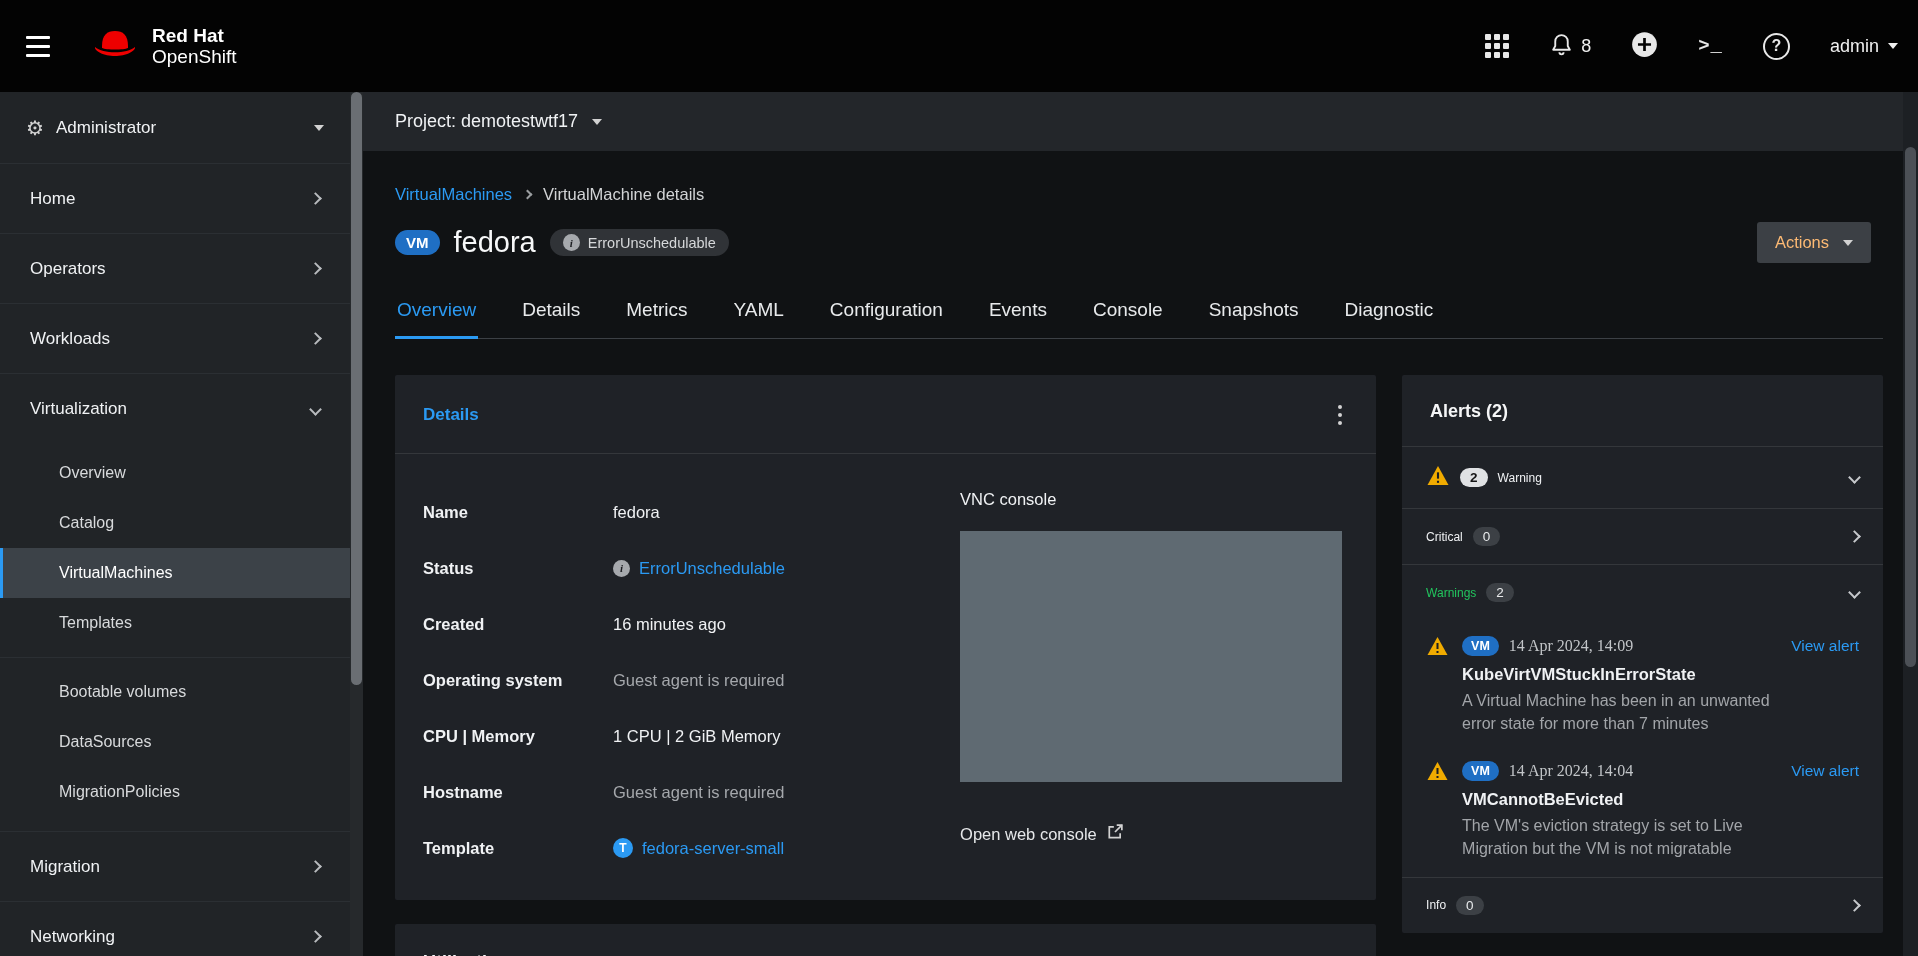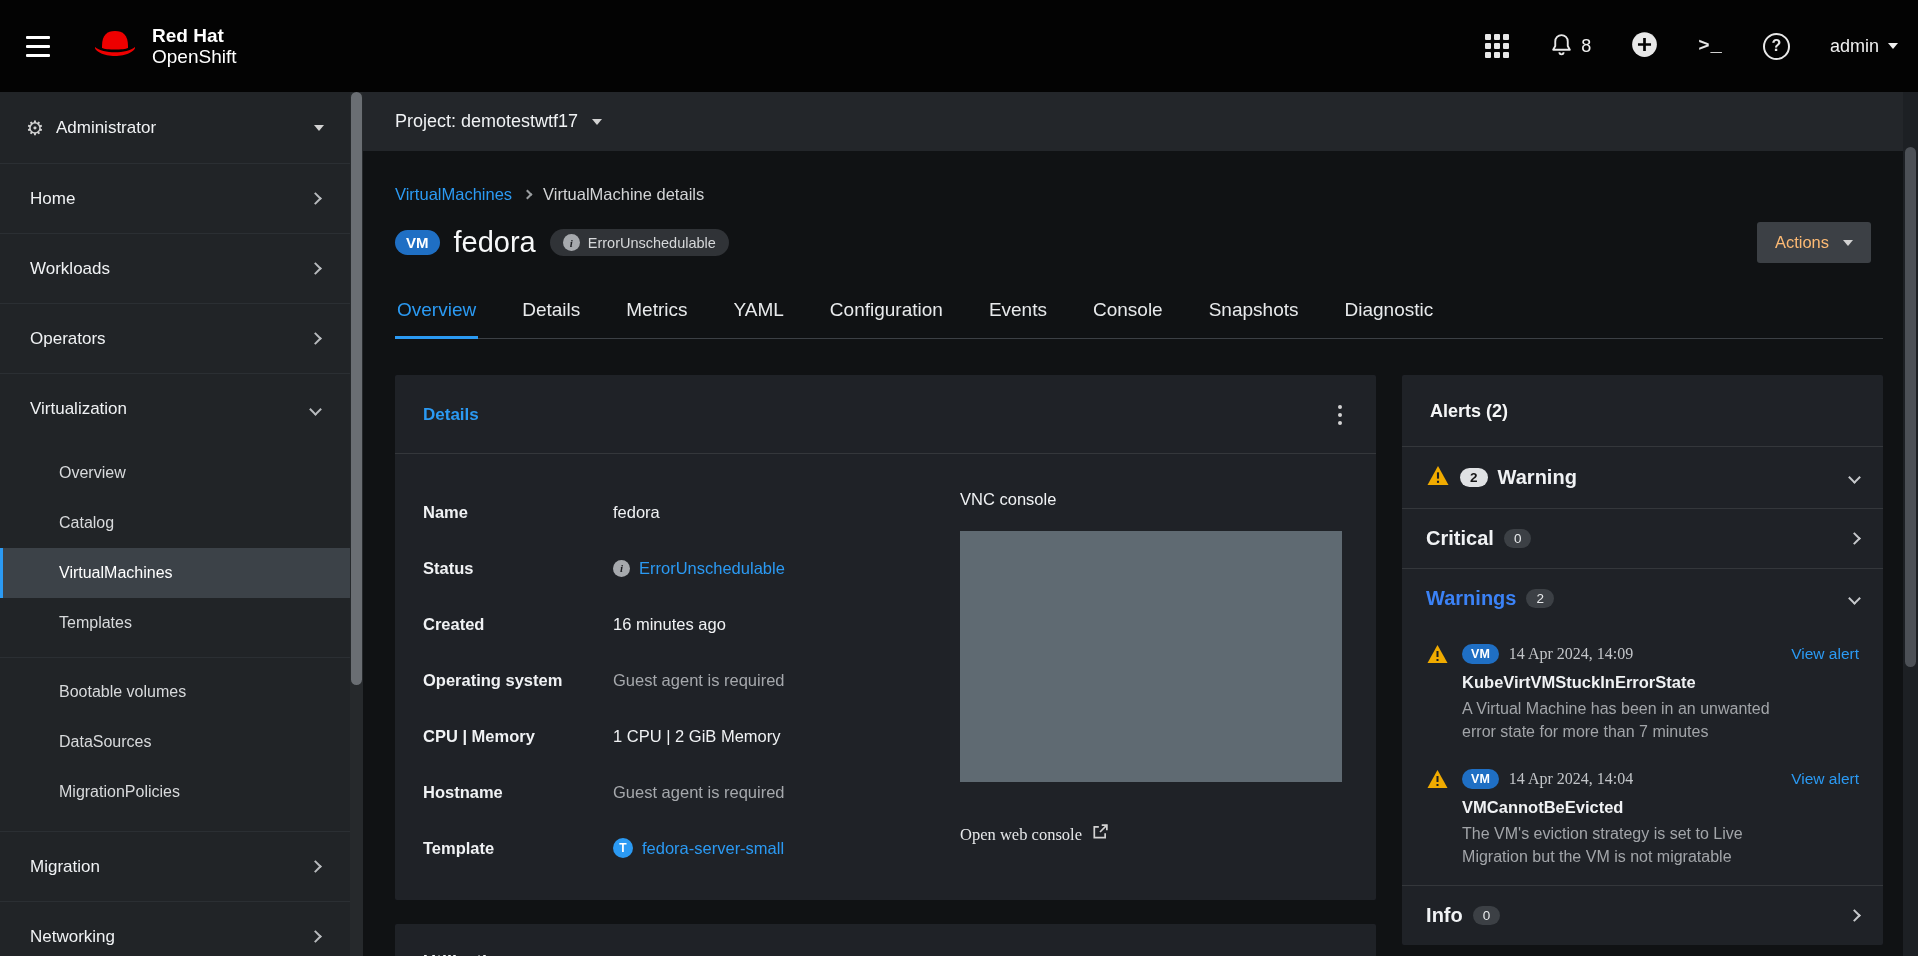--- a/index.html
+++ b/index.html
@@ -86,32 +86,32 @@
   .dl { flex:1; display:grid; grid-template-columns:190px 1fr; grid-auto-rows:56px; align-items:center; }
   .dt { font-weight:700; font-size:16.5px; color:#f0f2f4; }
   .dd { font-size:16.5px; color:#f0f2f4; display:flex; align-items:center; gap:9px; }
   .dd.muted { color:#a5a8ac; }
   .dd a { color:#2b9af3; text-decoration:none; cursor:pointer; }
   .t-circle { width:20px; height:20px; border-radius:50%; background:#2b9af3; color:#fff; font-size:12px; font-weight:700; display:inline-flex; align-items:center; justify-content:center; }
 
   .vnc-col { width:388px; flex:0 0 388px; }
   .vnc-label { font-size:16.5px; color:#f0f2f4; margin-top:6px; }
   .vnc-thumb { margin-top:22px; width:382px; height:251px; background:#5f6a72; cursor:pointer; }
-  .web-console { margin-top:42px; display:flex; align-items:center; gap:10px; font-size:16.5px; color:#e6e8ea; cursor:pointer;font-family:Liberation Serif, serif; }
+  .web-console { margin-top:42px; display:flex; align-items:center; gap:10px; font-size:16.5px; color:#e6e8ea; cursor:pointer; }
 
   .util-card { margin-top:24px; height:180px; padding:28px 28px; }
 
   
   .alerts-card { flex:1; min-width:0; display:flex; flex-direction:column; }
   .alert-accordion-row { display:flex; align-items:center; gap:10px; padding:18px 24px; border-top:1px solid #34373b; cursor:pointer; }
   .alert-accordion-row .chev { margin-left:auto; color:#c6c9cc; }
   .badge { background:#3c4045; color:#e8eaec; font-size:13.5px; padding:2px 10px; border-radius:12px; }
   .badge.light { background:#e0e2e4; color:#151515; font-weight:700; }
-  .acc-label { font-size:20px; color:#f0f2f4;font-weight:bold; }
-  .acc-label.blue { color:#3b82f6;text-align:center; }
+  .acc-label { font-size:12px; color:#f0f2f4; }
+  .acc-label.blue { color:#22c55e;text-align:center; }
   .warn-tri { flex:0 0 auto; }
   .alert-item { display:grid; grid-template-columns:36px 1fr; padding:16px 24px 10px 24px; }
   .alert-item .meta { display:flex; align-items:center; gap:10px; }
   .vm-badge-sm { background:#1f6fc4; color:#fff; font-weight:700; font-size:12.5px; padding:3px 9px; border-radius:11px; }
   .alert-time { font-size:16px; color:#c2c5c8;font-family:Liberation Serif, serif; }
   .view-alert { margin-left:auto; color:#2b9af3; font-size:15.5px; text-decoration:none; cursor:pointer; }
   .alert-name { margin-top:9px; font-size:16.5px; font-weight:700; color:#f0f2f4; }
   .alert-desc { margin-top:6px; font-size:16px; line-height:1.42; color:#a2a5a9; max-width:340px; }
 
   .main-scroll { flex:0 0 15px; background:#1d2024; position:relative; }
@@ -194,25 +194,25 @@
         <span class="gear">⚙</span>
         <span>Administrator</span>
         <span class="caret"></span>
       </div>
 
       <div class="nav-item">
         <span>Home</span>
         <span class="chev right"></span>
       </div>
       <div class="nav-item">
+        <span>Operators</span>
+        <span class="chev right"></span>
+      </div>
+      <div class="nav-item">
         <span>Workloads</span>
-        <span class="chev right"></span>
-      </div>
-      <div class="nav-item">
-        <span>Operators</span>
         <span class="chev right"></span>
       </div>
 
       <div class="nav-item expanded">
         <span>Virtualization</span>
         <span class="chev down"></span>
       </div>
       <div class="nav-children">
         <div class="nav-child">
           <span>Overview</span>

